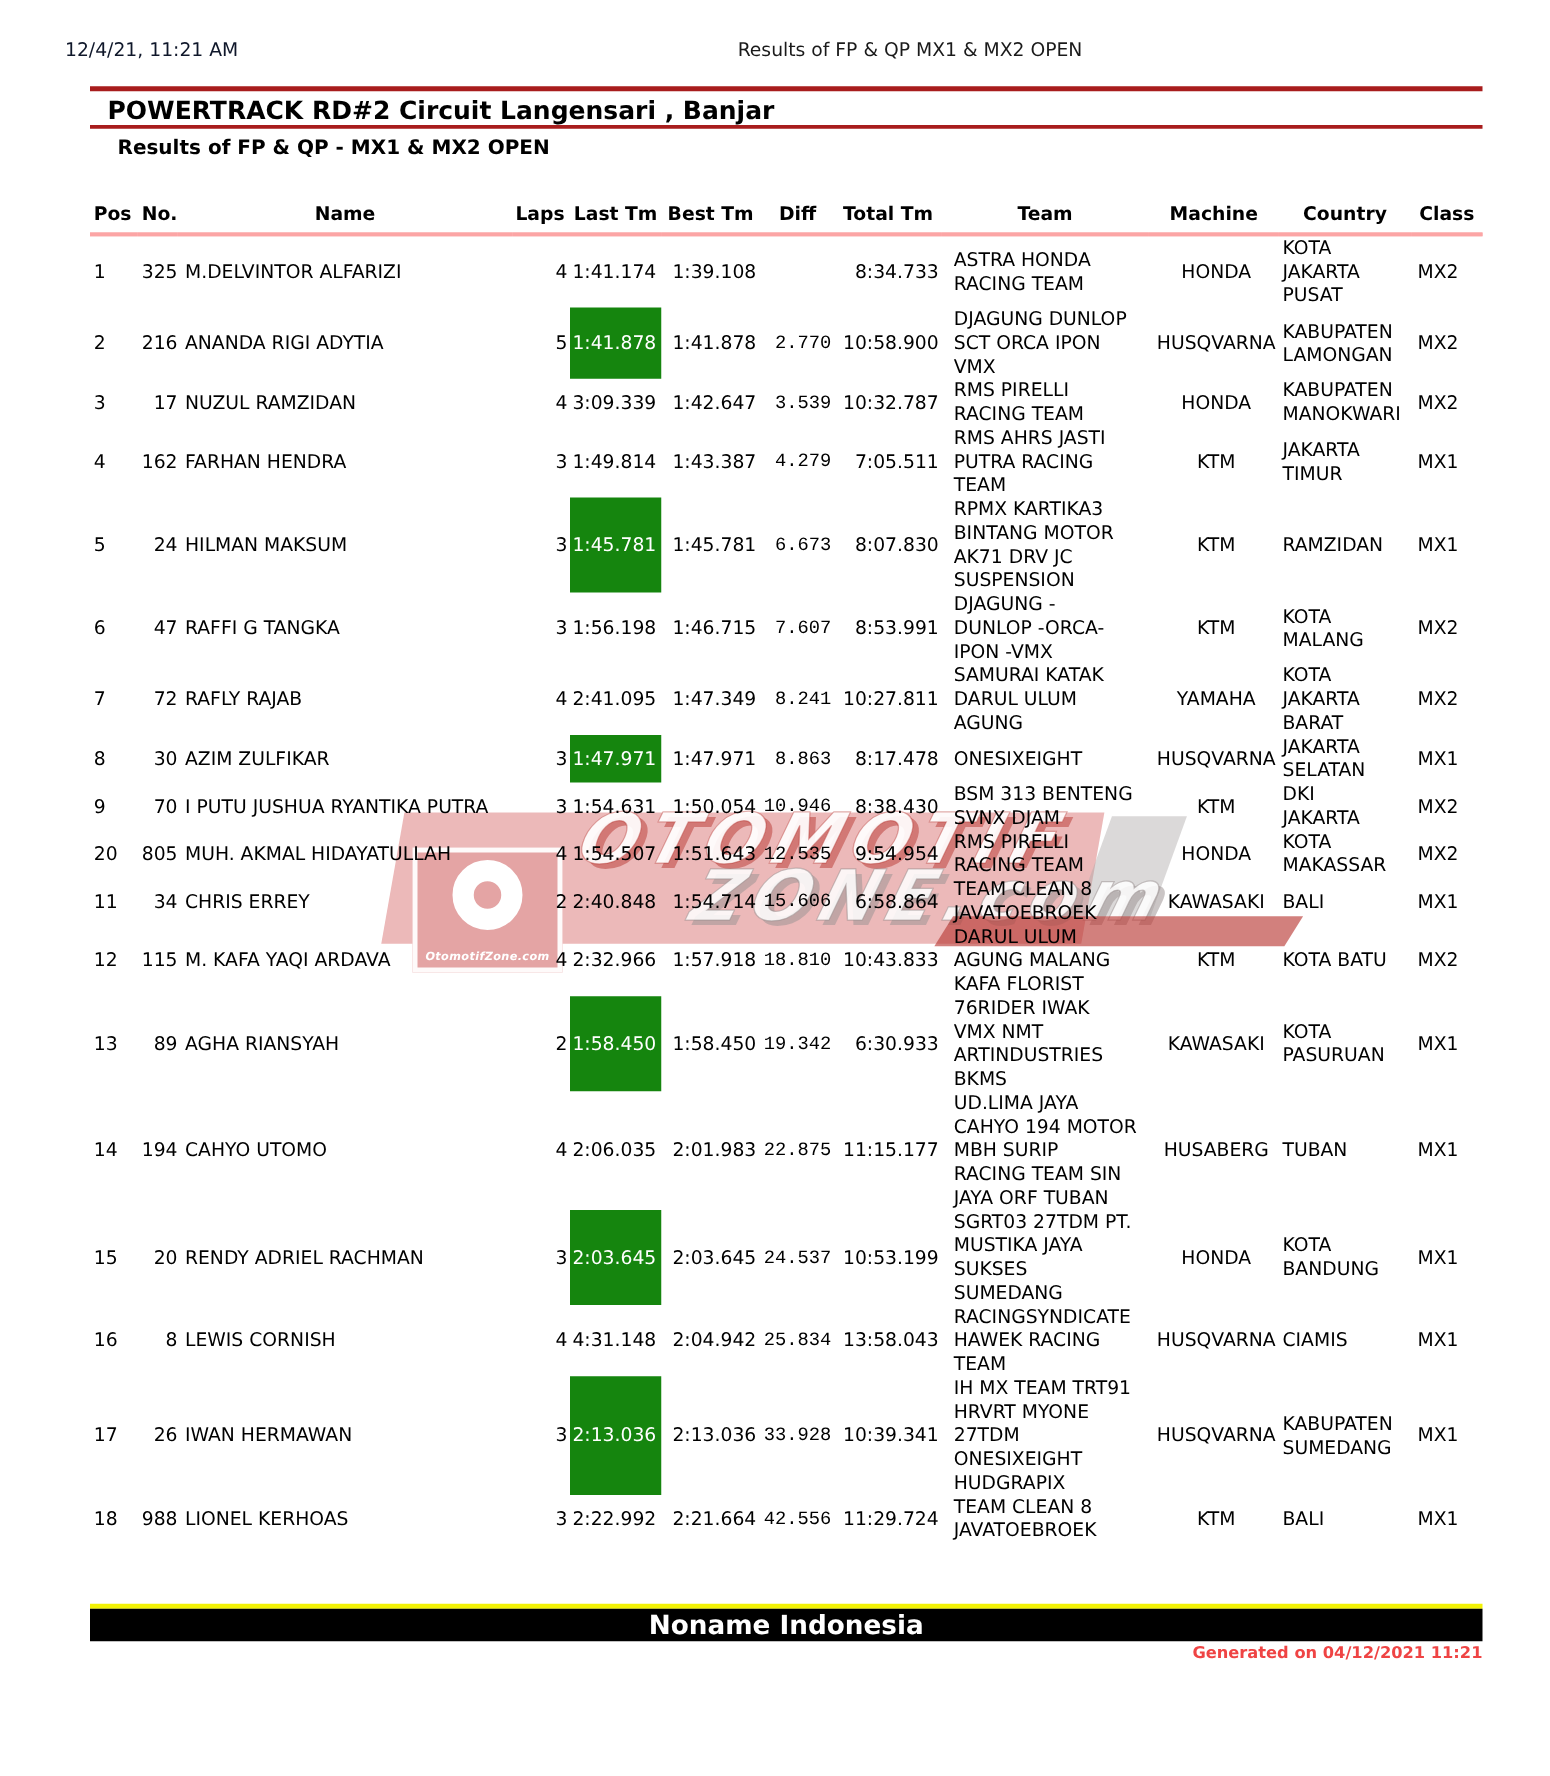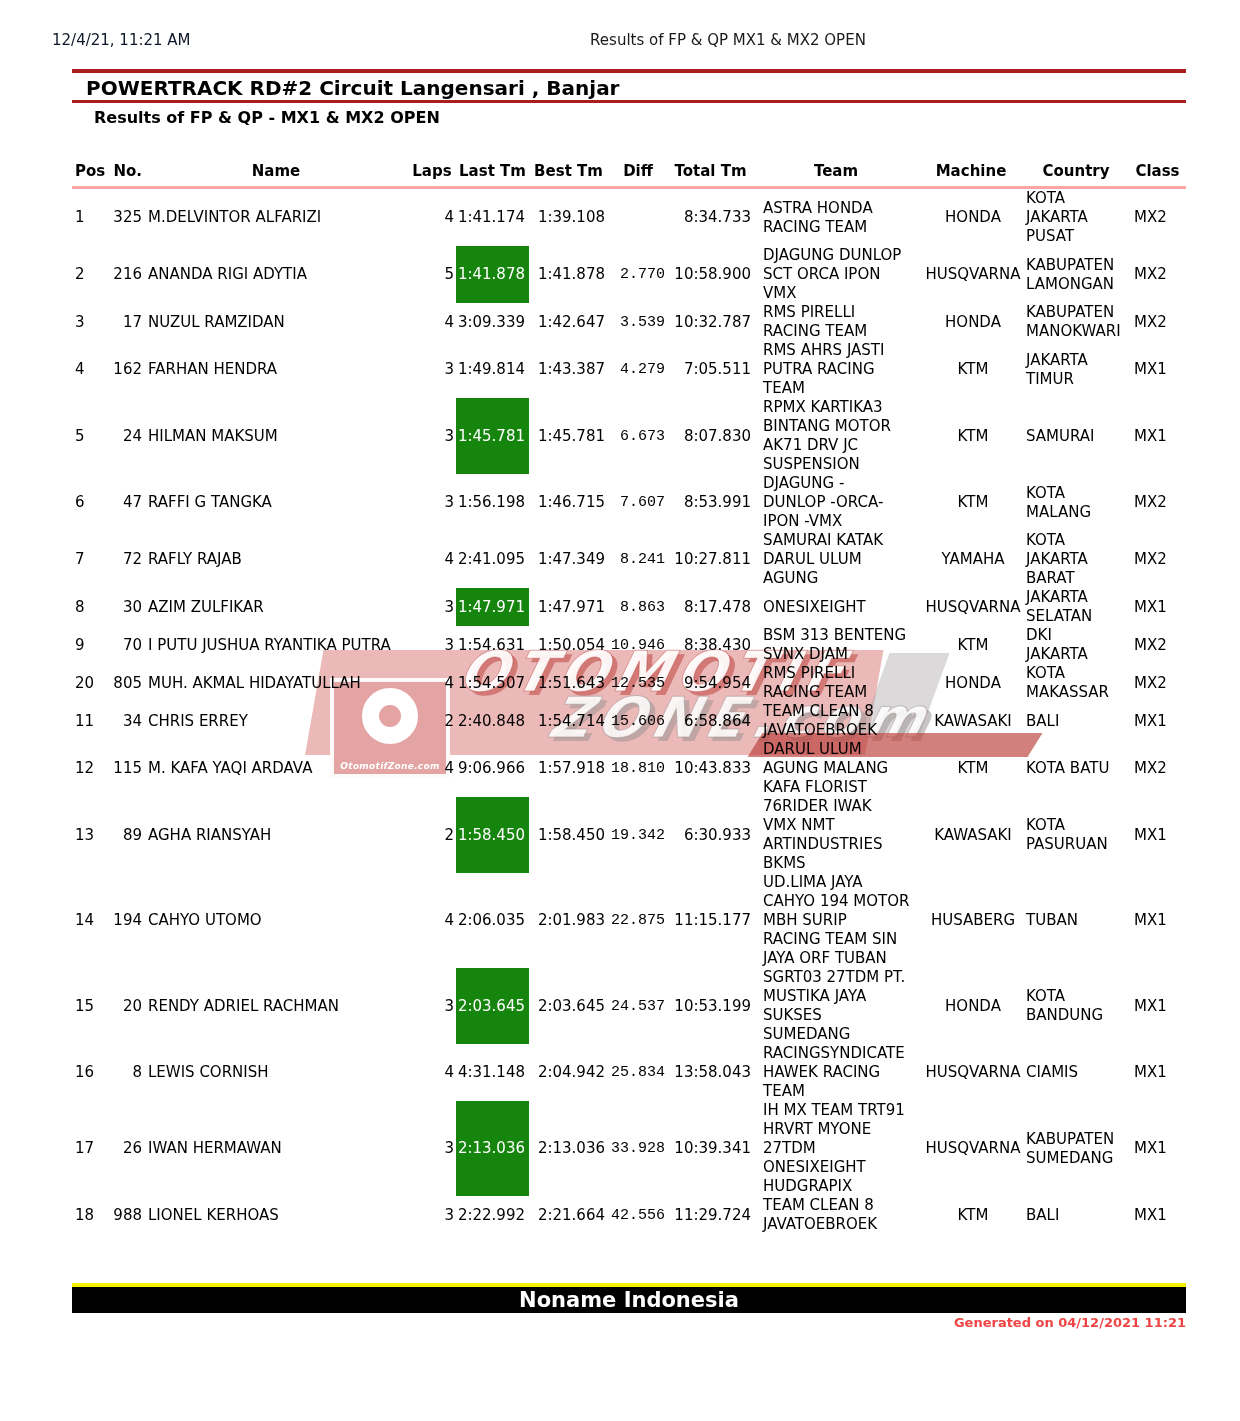--- a/index.html
+++ b/index.html
@@ -191,21 +191,21 @@
             <td class="col-laps">3</td>
             <td class="col-last_tm hl-green">1:45.781</td>
             <td class="col-best_tm">1:45.781</td>
             <td class="col-diff">6.673</td>
             <td class="col-total_tm">8:07.830</td>
             <td class="col-team">RPMX KARTIKA3
 BINTANG MOTOR
 AK71 DRV JC
 SUSPENSION</td>
             <td class="col-machine">KTM</td>
-            <td class="col-country">SAMURAI</td>
+            <td class="col-country">RAMZIDAN</td>
             <td class="col-class">MX1</td>
           </tr>
           <tr>
             <td class="col-pos">6</td>
             <td class="col-no">47</td>
             <td class="col-name">RAFFI G TANGKA</td>
             <td class="col-laps">3</td>
             <td class="col-last_tm">1:56.198</td>
             <td class="col-best_tm">1:46.715</td>
             <td class="col-diff">7.607</td>
@@ -296,21 +296,21 @@
 JAVATOEBROEK</td>
             <td class="col-machine">KAWASAKI</td>
             <td class="col-country">BALI</td>
             <td class="col-class">MX1</td>
           </tr>
           <tr>
             <td class="col-pos">12</td>
             <td class="col-no">115</td>
             <td class="col-name">M. KAFA YAQI ARDAVA</td>
             <td class="col-laps">4</td>
-            <td class="col-last_tm">9:06.966</td>
+            <td class="col-last_tm">2:32.966</td>
             <td class="col-best_tm">1:57.918</td>
             <td class="col-diff">18.810</td>
             <td class="col-total_tm">10:43.833</td>
             <td class="col-team">DARUL ULUM
 AGUNG MALANG
 KAFA FLORIST</td>
             <td class="col-machine">KTM</td>
             <td class="col-country">KOTA BATU</td>
             <td class="col-class">MX2</td>
           </tr>

